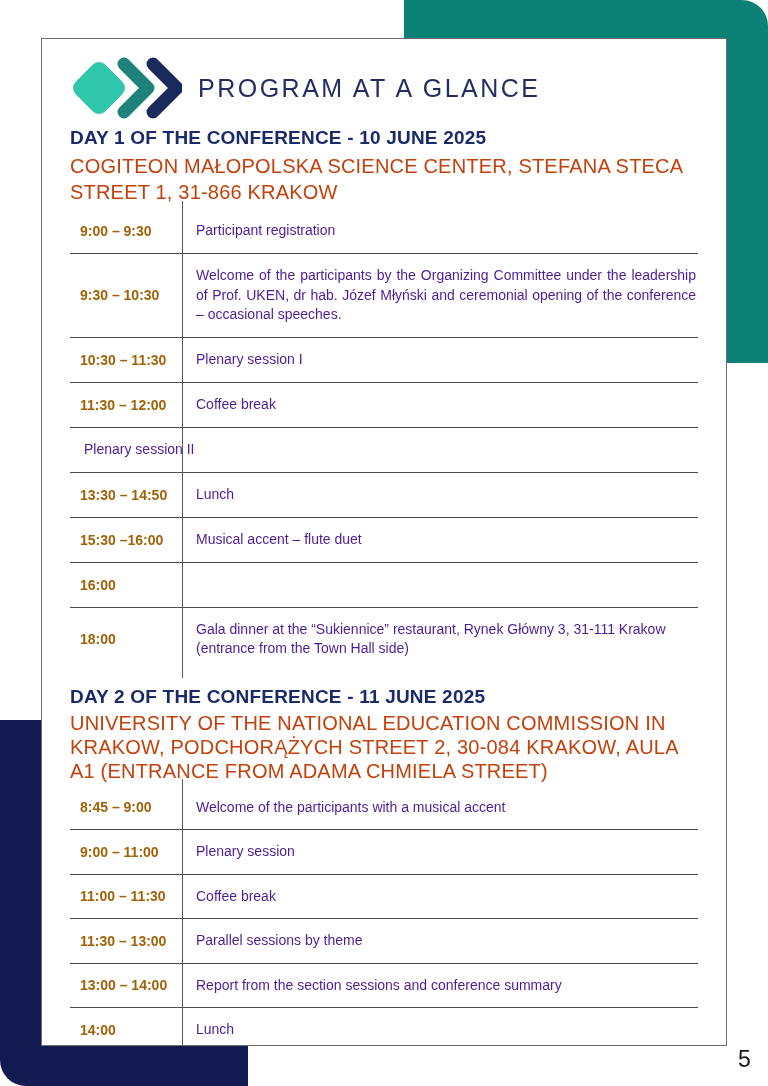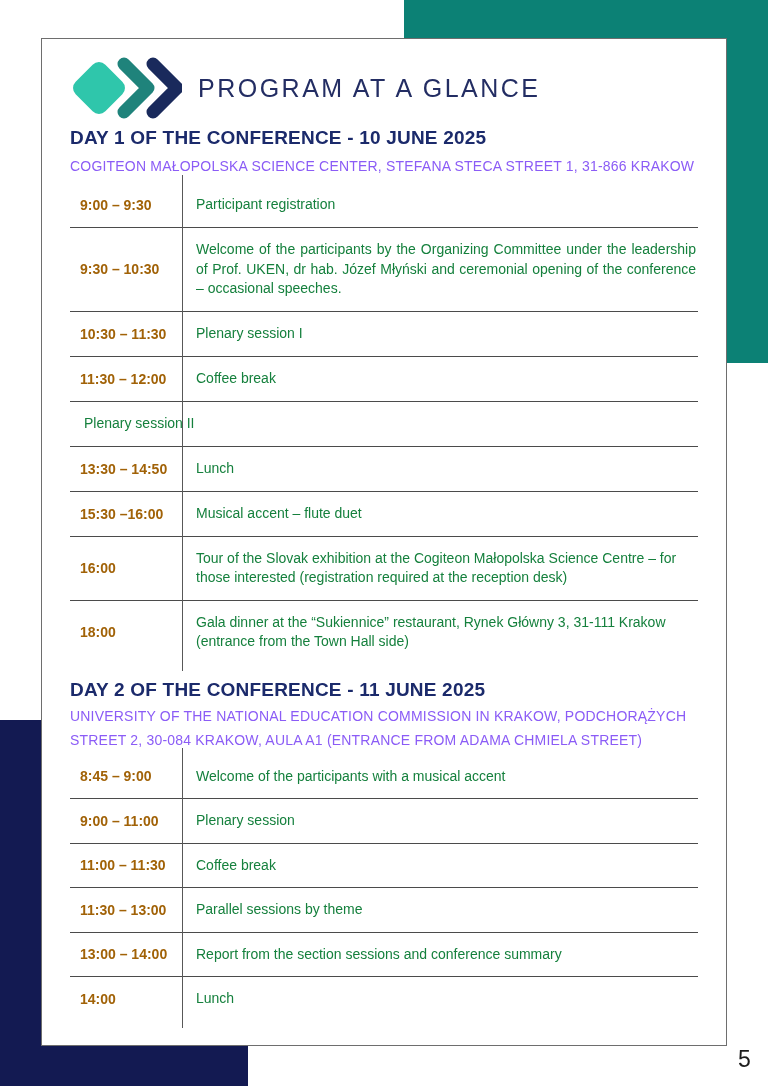--- a/index.html
+++ b/index.html
@@ -5,20 +5,21 @@
   * { margin: 0; padding: 0; box-sizing: border-box; }
   html, body { background: #ffffff; }
   body { font-family: "Liberation Sans", "DejaVu Sans", sans-serif; }
 
   .canvas {
     position: relative;
     width: 768px;
     height: 1086px;
     background: #ffffff;
     overflow: hidden;
+    border-radius: 26px;
   }
 
   
   .teal-block {
     position: absolute;
     left: 404px; top: 0;
     width: 364px; height: 363px;
     background: #0c8175;
     z-index: 1;
   }
@@ -63,24 +64,24 @@
     font-size: 19px;
     font-weight: 700;
     letter-spacing: 0.2px;
     line-height: 25px;
     color: #1b2a6b;
   }
   .day2 .day-heading { margin-top: 13px; }
 
   .venue {
     margin-top: 3px;
-    font-size: 14px;
+    font-size: 20px;
     letter-spacing: 0.2px;
     line-height: 26px;
-    color: #8b5cf6;
+    color: #c2410c;
   }
   .day2 .venue { line-height: 24px; margin-top: 2px; }
 
   .schedule {
     position: relative;
     margin-top: 3px;
     width: 100%;
   }
   .schedule .v-line {
     position: absolute;
@@ -102,21 +103,21 @@
     font-size: 14px;
     font-weight: 700;
     color: #a16207;
     white-space: nowrap;
   }
   .desc-cell {
     flex: 1 1 auto;
     padding: 12px 2px 12px 14px;
     font-size: 14px;
     line-height: 19.5px;
-    color: #15803d;
+    color: #4c1d95;
   }
   .desc-cell.justify { text-align: justify; }
 
   .page-number {
     position: absolute;
     left: 738px; top: 1046px;
     font-size: 23px;
     color: #1c1c1c;
     z-index: 3;
   }
@@ -177,21 +178,20 @@
           </div>
 
 
           <div class="sched-row">
             <div class="time-cell">15:30 –16:00</div>
             <div class="desc-cell">Musical accent – flute duet</div>
           </div>
 
           <div class="sched-row">
             <div class="time-cell">16:00</div>
-            <div class="desc-cell">Tour of the Slovak exhibition at the Cogiteon Małopolska Science Centre – for those interested (registration required at the reception desk)</div>
           </div>
 
           <div class="sched-row">
             <div class="time-cell">18:00</div>
             <div class="desc-cell">Gala dinner at the “Sukiennice” restaurant, Rynek Główny 3, 31-111 Krakow (entrance from the Town Hall side)</div>
           </div>
         </div>
     </section>
 
     <section class="day2">

